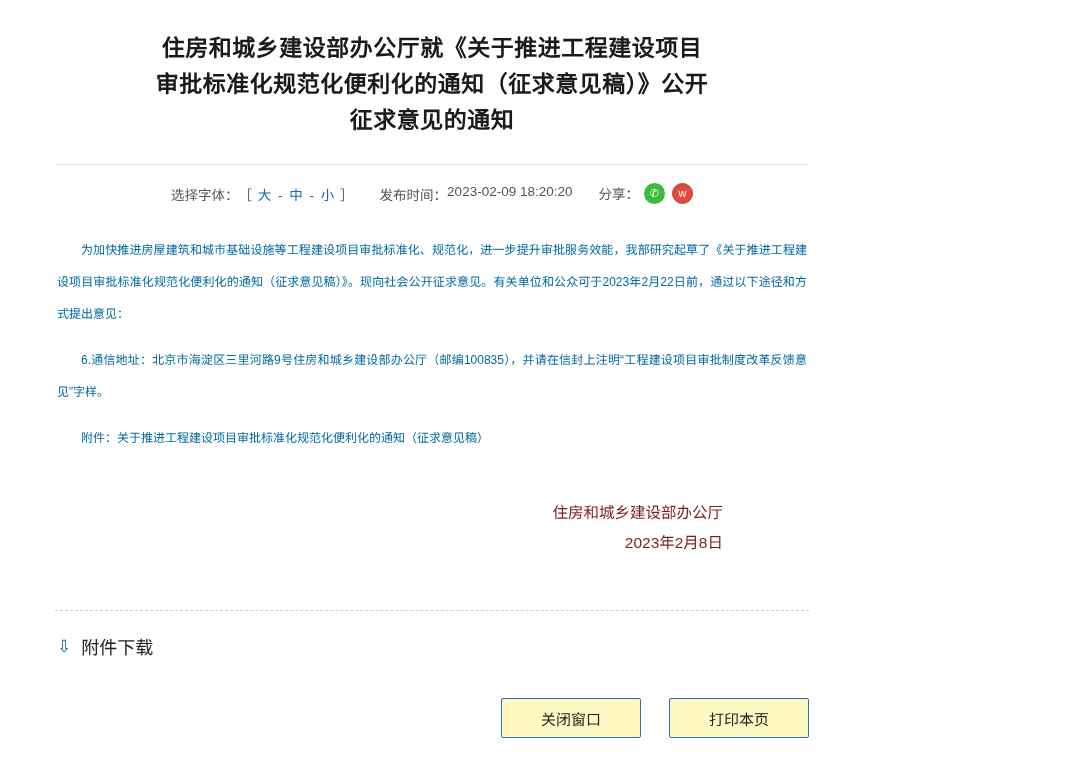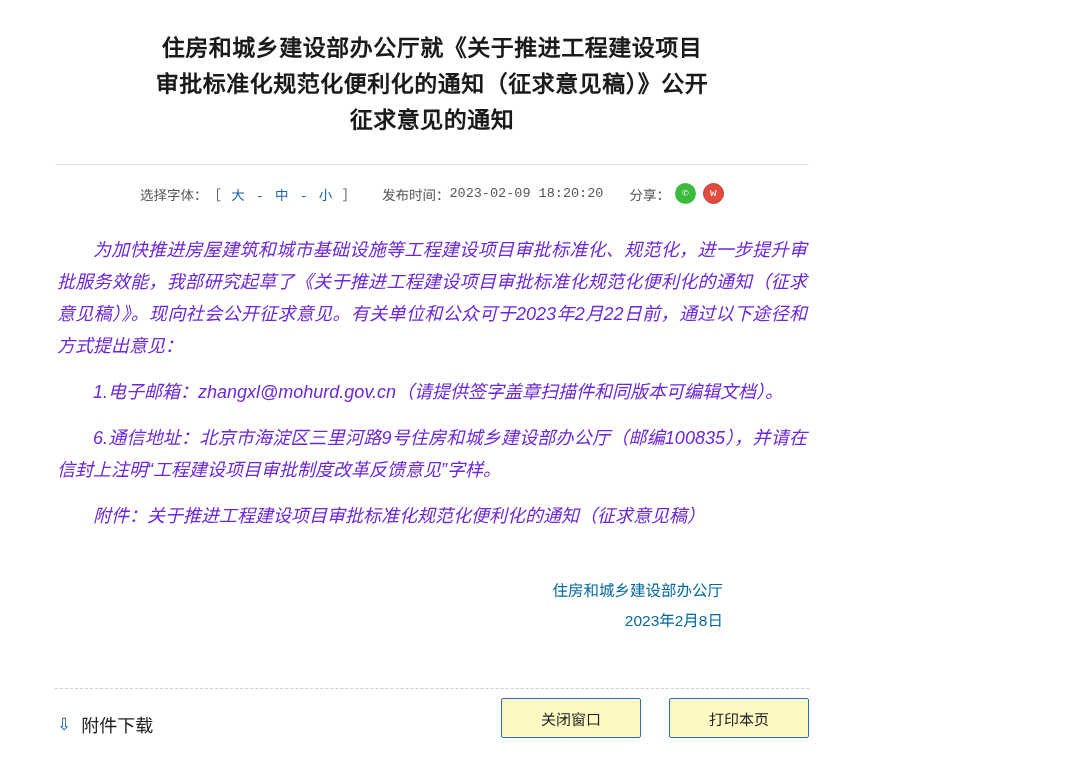--- a/index.html
+++ b/index.html
@@ -42,23 +42,22 @@
     display: flex;
     align-items: center;
     justify-content: center;
     gap: 26px;
     font-size: 13.5px;
     color: #555;
     padding: 18px 0 6px 0;
   }
   .meta-item {
     display: flex;
-    align-items: center;
+    align-items: flex-start;
     white-space: nowrap;
-    font-family: Liberation Mono, monospace;
   }
   .font-size-options {
     color: #1763b5;
   }
   .font-size-options .bracket {
     color: #555;
   }
   .fs-link {
     color: #1763b5;
     text-decoration: none;
@@ -90,41 +89,40 @@
   .icon-wechat {
     background: #3cbc3c;
   }
   .icon-weibo {
     background: #e04a3f;
     border: 1px solid #c7392f;
     box-sizing: border-box;
   }
   .body-text {
     padding: 24px 2px 0 2px;
-    font-size: 18px;
+    font-size: 12px;
     line-height: 32px;
-    color: #6d28d9;
+    color: #0369a1;
     text-align: justify;
-    font-style: italic;
   }
   .para {
     margin: 0 0 14px 0;
   }
   .para.indent {
     text-indent: 2em;
   }
   .para.sub {
     text-indent: 2em;
   }
   .signature {
     text-align: right;
     padding: 30px 86px 0 0;
     font-size: 15.5px;
     line-height: 30px;
-    color: #0369a1;
+    color: #7f1d1d;
   }
   .dashed-rule {
     border: none;
     border-top: 1px dashed #cfcfcf;
     margin: 52px 0 0 0;
   }
   .attachment-row {
     display: flex;
     align-items: center;
     gap: 10px;
@@ -201,21 +199,20 @@
       <span>分享：</span>
       <span class="share-icons">
         <span class="circle-icon icon-wechat">✆</span>
         <span class="circle-icon icon-weibo">w</span>
       </span>
     </div>
   </div>
 
   <div class="body-text">
     <p class="para indent">为加快推进房屋建筑和城市基础设施等工程建设项目审批标准化、规范化，进一步提升审批服务效能，我部研究起草了《关于推进工程建设项目审批标准化规范化便利化的通知（征求意见稿）》。现向社会公开征求意见。有关单位和公众可于2023年2月22日前，通过以下途径和方式提出意见：</p>
-    <p class="para sub">1.电子邮箱：zhangxl@mohurd.gov.cn（请提供签字盖章扫描件和同版本可编辑文档）。</p>
     <p class="para sub">6.通信地址：北京市海淀区三里河路9号住房和城乡建设部办公厅（邮编100835），并请在信封上注明“工程建设项目审批制度改革反馈意见”字样。</p>
     <p class="para sub">附件：关于推进工程建设项目审批标准化规范化便利化的通知（征求意见稿）</p>
   </div>
 
   <div class="signature">
     <div>住房和城乡建设部办公厅</div>
     <div>2023年2月8日</div>
   </div>
 
   <hr class="dashed-rule">

